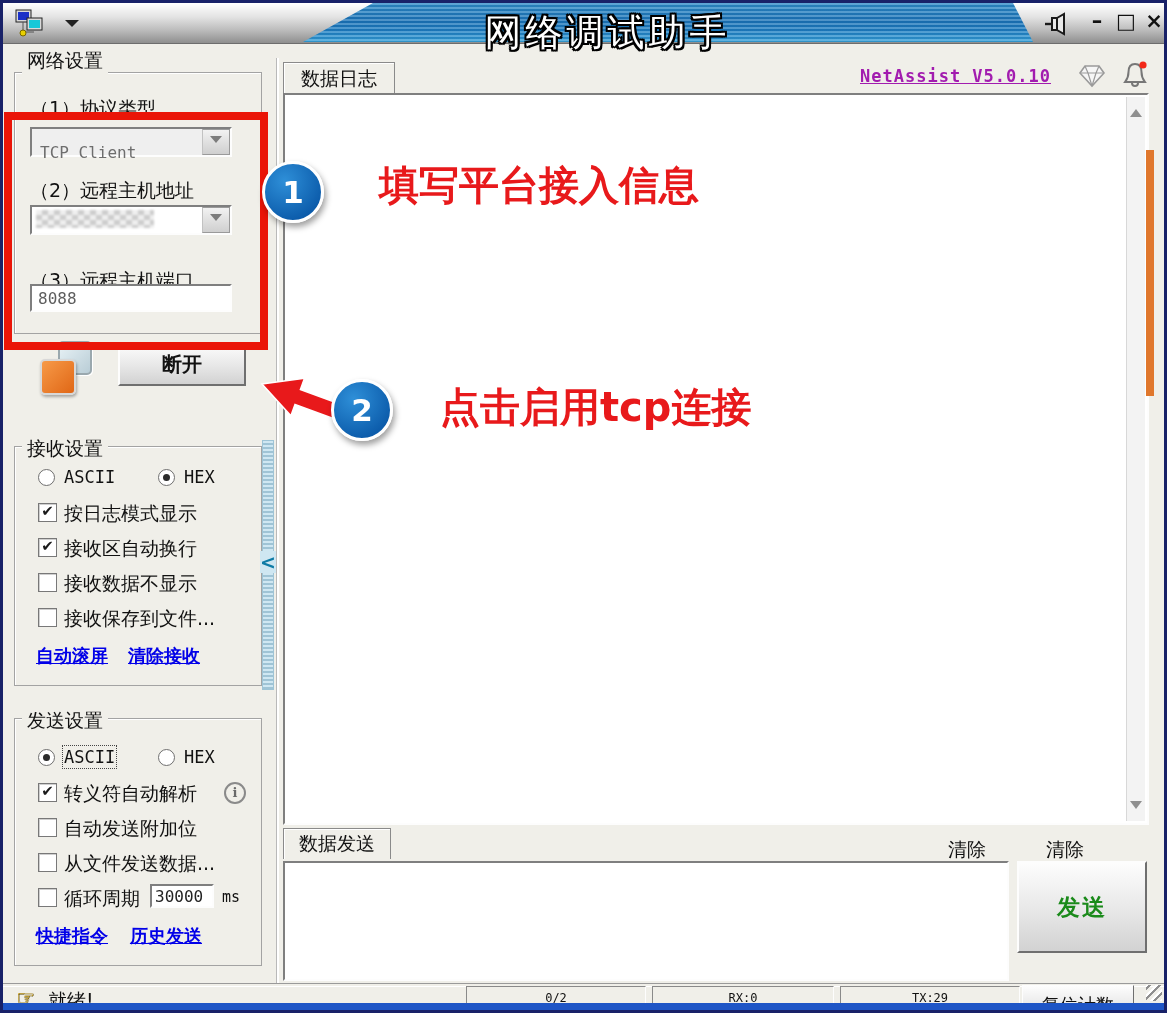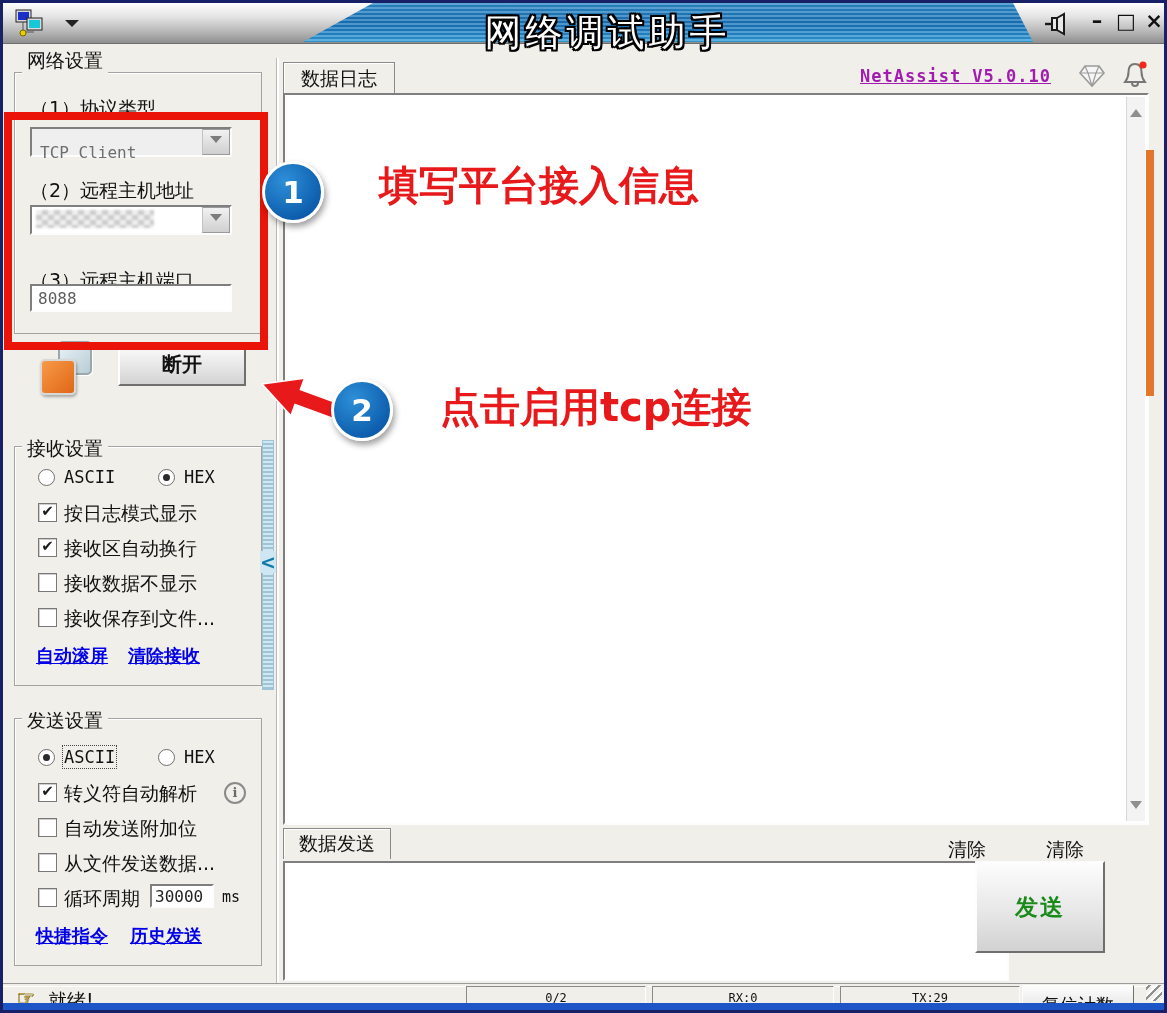--- a/index.html
+++ b/index.html
@@ -233,21 +233,21 @@
 </div>
 <div class="clear-btn" style="left:1046px;">
   <svg width="24" height="24" viewBox="0 0 24 24">
     <path d="M21 21 h-7 q-3 0 -3 -3 v-7" fill="none" stroke="#858585" stroke-width="3"></path>
     <polygon points="6,11 16,11 11,3" fill="#858585"></polygon>
   </svg>
   <span>清除</span>
 </div>
 
 <textarea class="abs sunken" style="left: 283px; top: 861px; width: 726px; height: 120px; resize: none; font-size: 16px;"></textarea>
-<div class="abs btn3d" style="left:975px;top:861px;width:130px;height:92px;">
+<div class="abs btn3d" style="left:1017px;top:861px;width:130px;height:92px;">
   <span class="send-btn-label">发送</span>
 </div>
 
 <div class="statusline"></div>
 <div class="abs" style="left:16px;top:986px;font-size:21px;color:#d8a718;text-shadow:1px 0 #554400,0 1px #554400;">☞</div>
 <div class="abs" style="left:48px;top:988px;font-size:19px;color:#111;">就绪!</div>
 <div class="statuspanel mono" style="left:466px;width:178px;">0/2</div>
 <div class="statuspanel mono" style="left:652px;width:180px;">RX:0</div>
 <div class="statuspanel mono" style="left:840px;width:178px;">TX:29</div>
 <div class="abs btn3d" style="left:1022px;top:985px;width:112px;height:40px;font-size:18px;color:#111;border-width:1px;">复位计数</div>

